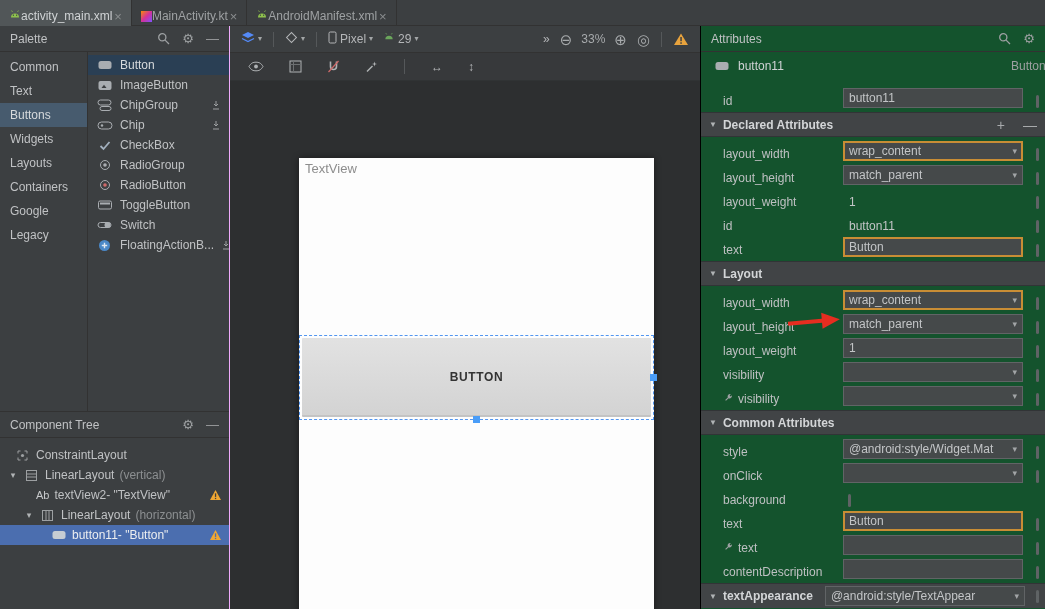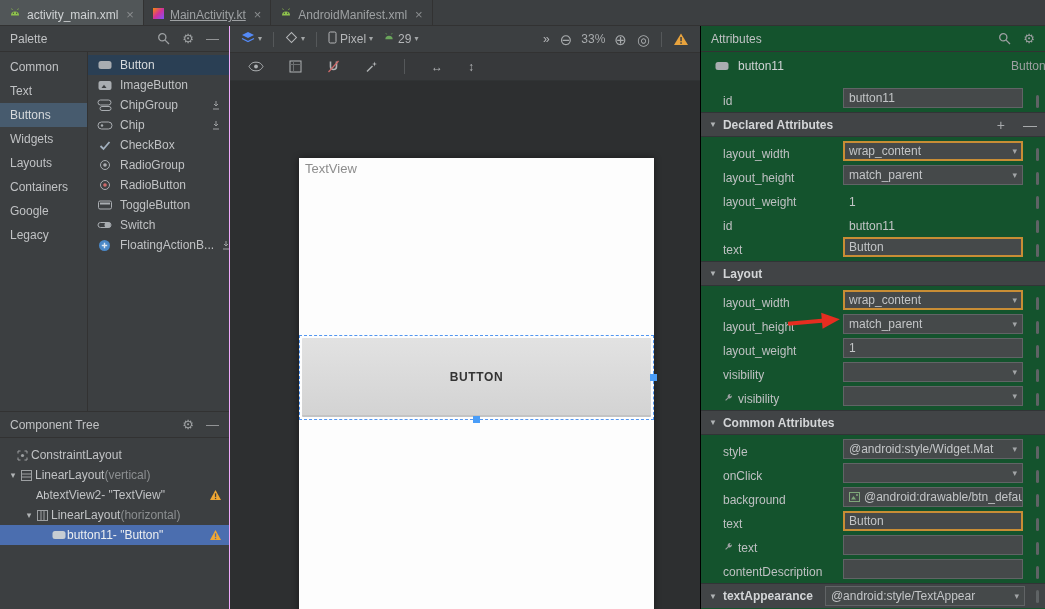--- a/index.html
+++ b/index.html
@@ -2,24 +2,24 @@
 <html><head>
 <meta charset="utf-8">
 <style>
   *{margin:0;padding:0;box-sizing:border-box}
   html,body{width:1045px;height:609px;overflow:hidden}
   body{font-family:"Liberation Sans","DejaVu Sans",sans-serif;font-size:12px;color:#bbbdbf;background:#3c3f41}
   .app{position:relative;width:1045px;height:609px;display:flex;flex-direction:column;overflow:hidden}
 
   
   .tabbar{height:26px;background:#3c3f41;border-bottom:1px solid #323232;display:flex;align-items:stretch;flex-shrink:0}
-  .tab{display:flex;align-items:flex-start;gap:6px;padding:8px 9px;border-right:1px solid #323232;color:#9ea1a3;cursor:default}
+  .tab{display:flex;align-items:center;padding:16px 9px;border-right:1px solid #323232;color:#9ea1a3;cursor:default}
   .tab.active{background:#515658;color:#d0d3d5}
   .tab .close{margin-left:2px;color:#8a8d8f;font-size:13px;line-height:1}
-  .tab.kt .tlabel{text-decoration:underline}
+  .tab.kt .tlabel{}
   .kicon{width:11px;height:11px;display:inline-block;background:linear-gradient(135deg,#f88909,#d1319a,#7f52ff)}
   .ticon{display:flex;align-items:center}
 
   
   .main{flex:1;display:flex;min-height:0}
 
   
   .left{width:230px;flex-shrink:0;background:#3c3f41;border-right:1px solid #f0abfc;display:flex;flex-direction:column}
   .panehead{height:26px;flex-shrink:0;display:flex;align-items:center;padding:0 10px;border-bottom:1px solid #323232;color:#c0c2c4}
   .panehead .ptitle{margin-right:auto}
@@ -31,21 +31,21 @@
   .pcat.sel{background:#475b6e;color:#d7dadc}
   .pcomps{flex:1;padding-top:3px;overflow:hidden}
   .pitem{height:20px;display:flex;align-items:center;gap:7px;padding:0 8px;color:#c0c2c4;white-space:nowrap}
   .pitem.sel{background:#2a3f54;color:#d7dadc}
   .pitem .dl{margin-left:auto;display:flex;align-items:center}
   .picon{width:17px;display:flex;justify-content:center;align-items:center;flex-shrink:0}
 
   
   .tree{flex:1;display:flex;flex-direction:column;border-top:1px solid #323232;min-height:0}
   .trows{flex:1;padding-top:7px;overflow:hidden}
-  .trow{height:20px;display:flex;align-items:center;padding-right:7px;color:#c0c2c4;white-space:nowrap}
+  .trow{height:20px;display:flex;align-items:center;gap:5px;padding-right:7px;color:#c0c2c4;white-space:nowrap}
   .trow.sel{background:#4b6eaf;color:#eceef0}
   .trow .warnic{margin-left:auto;display:flex;align-items:center}
   .suffix{color:#8c8f91}
   .exp{font-size:9px;color:#b0b3b5;width:10px;text-align:center}
   .abicon{font-size:11px;color:#c8cacc}
 
   
   .center{flex:1;min-width:0;display:flex;flex-direction:column}
   .ctb1{height:27px;flex-shrink:0;background:#3c3f41;border-bottom:1px solid #323232;display:flex;align-items:center;padding:0 7px;gap:2px;color:#b4b6b8}
   .ctb2{height:28px;flex-shrink:0;background:#37393b;display:flex;align-items:center;padding:0 14px;gap:17px;color:#b0b3b5;border-bottom:1px solid #303334}
@@ -573,30 +573,20 @@
       <div class="arow">
         <span class="albl">onClick</span>
         <div class="field">
             <span></span>
             <span class="fcaret">▾</span>
           </div>
         <span class="pin"></span>
       </div>
       <div class="arow">
         <span class="albl">background</span>
-        <div class="field">
-          <span class="fico">
-              <svg width="11" height="10">
-                <rect x="0.5" y="0.5" width="10" height="9" fill="none" stroke="#7fa77a"></rect>
-                <path d="M2 7.5 4.5 4 7 7.5z" fill="#7fa77a"></path>
-                <circle cx="8" cy="3" r="1" fill="#7fa77a"></circle>
-              </svg>
-            </span>
-          <span>@android:drawable/btn_defau</span>
-        </div>
         <span class="pin"></span>
       </div>
       <div class="arow">
         <span class="albl">text</span>
         <div class="field orange">
             <span>Button</span>
           </div>
         <span class="pin"></span>
       </div>
       <div class="arow">

